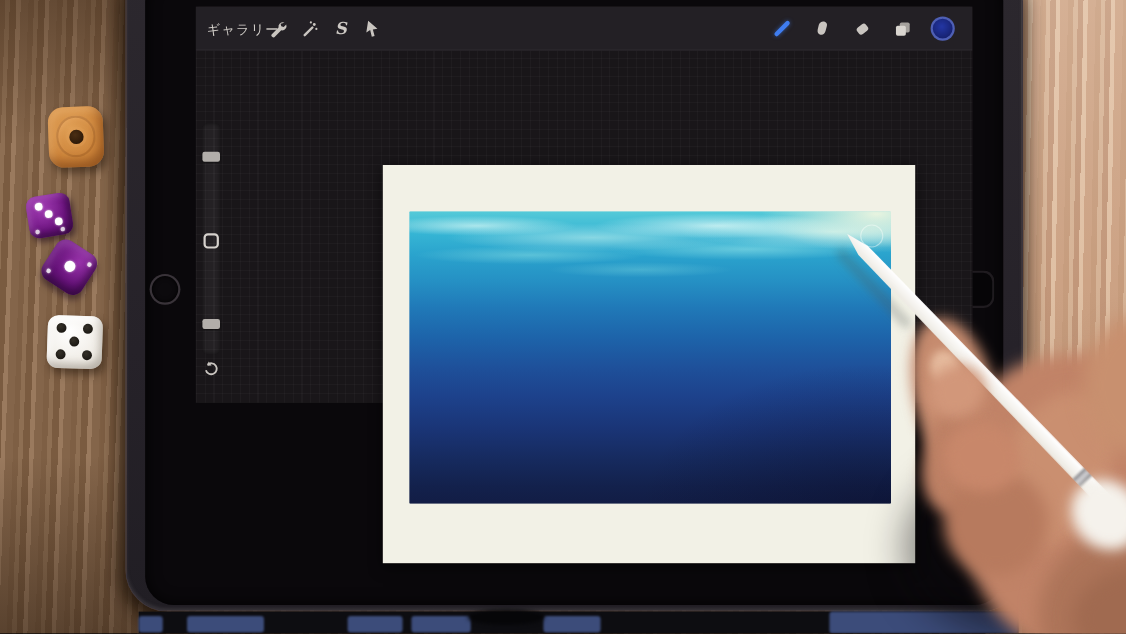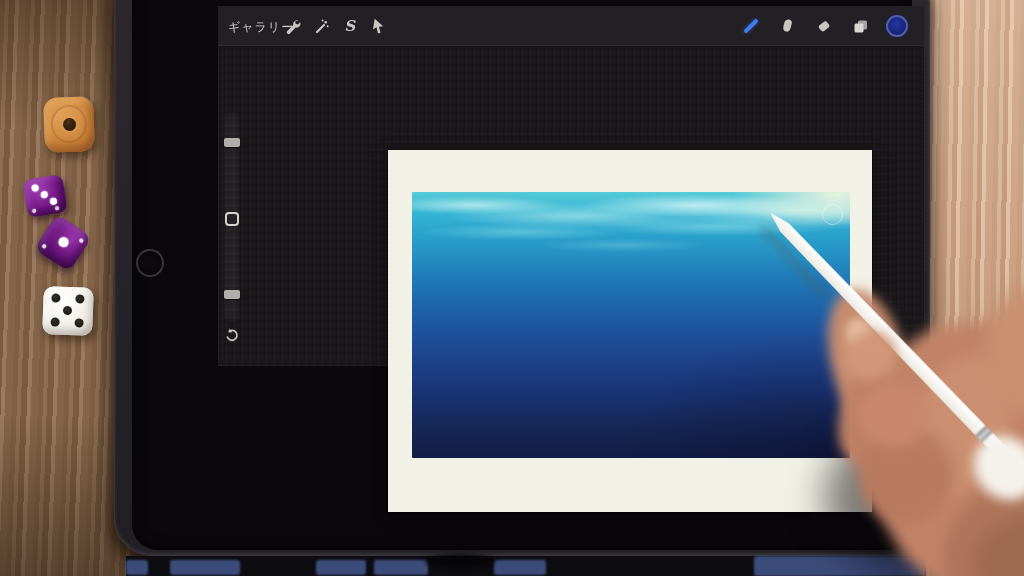--- a/index.html
+++ b/index.html
@@ -48,21 +48,21 @@
     border:1px solid #3a343c;
     box-shadow:0 10px 18px rgba(18,10,4,.6), -7px 2px 14px rgba(25,14,6,.4), 7px 2px 12px rgba(50,32,18,.3), inset 0 -2px 3px rgba(120,115,120,.25); }
   .bezel { left:132px; top:-24px; width:780px; height:574px; border-radius:26px; background:#0a080b;
     box-shadow:inset 0 0 14px rgba(0,0,0,.85); }
   .camera-left { left:136px; top:249px; width:28px; height:28px; border-radius:50%;
     background:#0c0a0d; border:2px solid rgba(72,66,72,.75); box-shadow:inset 0 0 5px #000; }
   .camera-right { left:866px; top:246px; width:38px; height:34px; border-radius:10px; background:#060507;
     box-shadow:inset 0 0 0 2px rgba(55,50,56,.5); }
 
   .screen { left:178px; top:6px; width:706px; height:360px; background:#1b181b; border-radius:3px;
-    box-shadow:inset 0 0 46px rgba(0,0,0,.5);margin-left:40px; }
+    box-shadow:inset 0 0 46px rgba(0,0,0,.5); }
   .screen > * { position:absolute; }
 
   .topbar { left:0; top:0; right:0; height:40px; background:#232025; border-bottom:1px solid rgba(255,255,255,.05); }
   .topbar > * { position:absolute; }
   .gallery-btn { left:10px; top:13px; font-size:12px; letter-spacing:1px; color:#d2cec9; cursor:pointer; }
   .tbtn { width:18px; height:18px; top:11px; display:flex; align-items:center; justify-content:center; cursor:pointer; }
   .tbtn svg { display:block; }
   .sel-s { font-family:"DejaVu Serif","Liberation Serif",serif; font-style:italic; font-weight:bold; font-size:15px; color:#cdc9c4; line-height:16px; }
   .brush-line { width:22px; height:4px; border-radius:2px; background:#3f7df0; transform:rotate(-45deg); box-shadow:0 0 4px rgba(63,125,240,.6); }
   .color-swatch { left:668px; top:9px; width:22px; height:22px; border-radius:50%; cursor:pointer;

